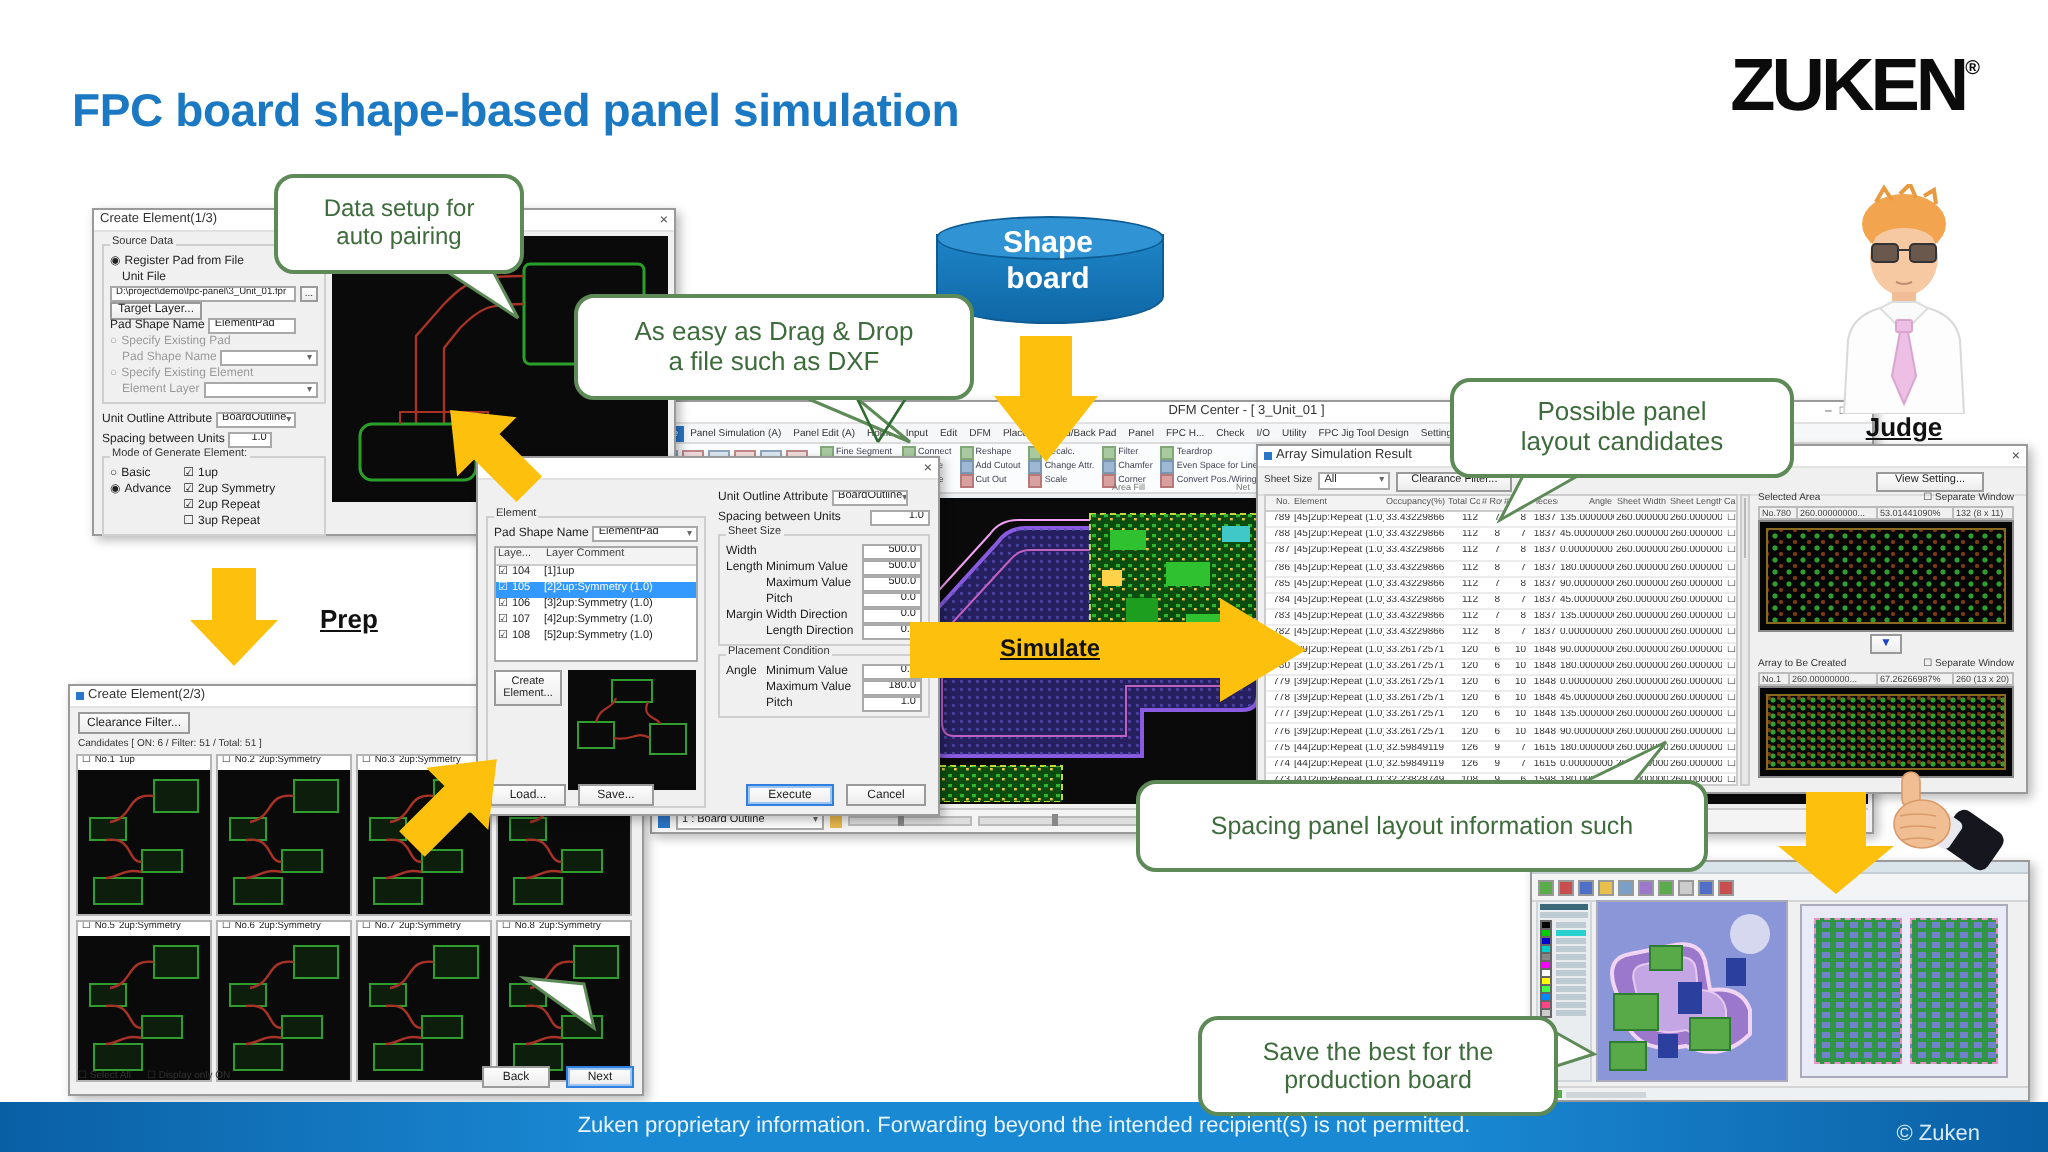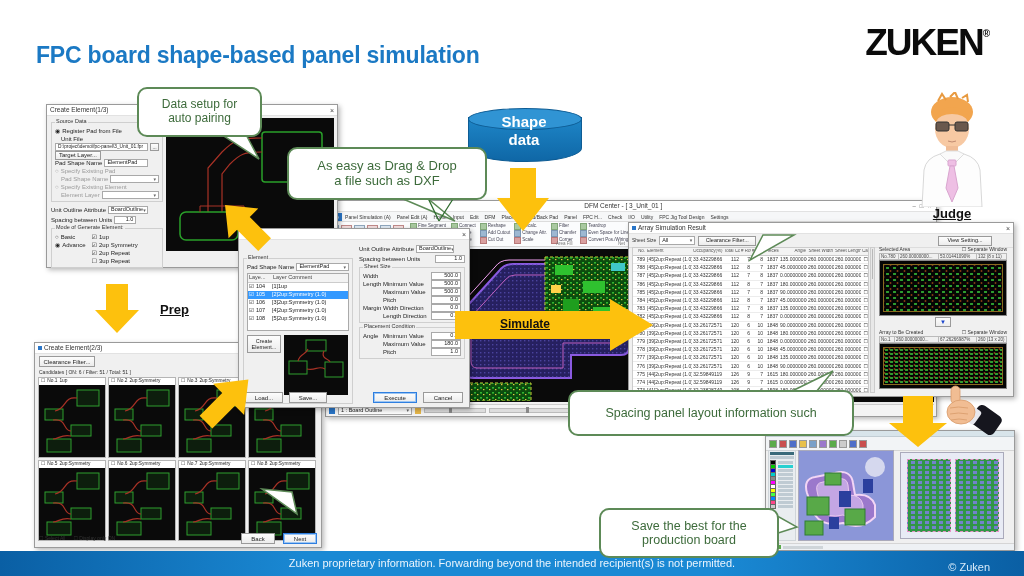--- a/index.html
+++ b/index.html
@@ -1062,21 +1062,21 @@
     <rect x="27" y="24" width="14" height="16" rx="3" fill="#e8e8ee" transform="rotate(35 34 32)"></rect>
     <rect x="13" y="3" width="9" height="18" rx="4.5" fill="#f1bd93" stroke="#d89a6a" stroke-width="0.8"></rect>
     <ellipse cx="23" cy="29" rx="14" ry="12" fill="#f1bd93" stroke="#d89a6a" stroke-width="0.8"></ellipse>
     <path d="M12,25 Q20,23 30,25 M12,31 Q20,29 30,31 M13,37 Q21,35 29,37" stroke="#d89a6a" stroke-width="0.8" fill="none"></path>
   </svg>
 
   <div class="abs cyl-body"></div>
   <div class="abs cyl-top"></div>
   <div class="abs cyl-text">
     <div>Shape</div>
-      <div>data</div>
+      <div>board</div>
   </div>
 
   <svg class="abs overlay" width="1024" height="576" viewBox="0 0 1024 576">
     <g fill="#fdc10d">
       <path d="M106,284 L128,284 L128,310 L139,310 L117,333 L95,310 L106,310 Z"></path>
       <g transform="translate(242,222) rotate(-45)">
           <path d="M-9,32 L-9,2 L-21,2 L0,-24 L21,2 L9,2 L9,32 Z"></path>
         </g>
       <g transform="translate(230,398) rotate(45)">
           <path d="M-9,34 L-9,2 L-22,2 L0,-26 L22,2 L9,2 L9,34 Z"></path>
@@ -1097,20 +1097,24 @@
   </svg>
 
   <div class="abs callout" style="left:137px;top:87px;width:121px;height:46px;font-size:12px">
     <div>Data setup for</div>
       <div>auto pairing</div>
   </div>
   <div class="abs callout" style="left:287px;top:147px;width:196px;height:49px;font-size:13px">
     <div>As easy as Drag &amp; Drop</div>
       <div>a file such as DXF</div>
   </div>
+  <div class="abs callout" style="left:725px;top:189px;width:168px;height:46px;font-size:13px">
+    <div>Possible panel</div>
+      <div>layout candidates</div>
+  </div>
   <div class="abs callout" style="left:568px;top:390px;width:282px;height:42px;font-size:12.5px">
     <div>Spacing panel  layout information such</div>
   </div>
   <div class="abs callout" style="left:599px;top:508px;width:176px;height:46px;font-size:12.5px">
     <div>Save the best for the</div>
       <div>production board</div>
   </div>
 
   <div class="abs flowlabel" style="left:160px;top:302px">Prep</div>
   <div class="abs flowlabel" style="left:465px;top:317px;width:120px;text-align:center;font-size:12px">Simulate</div>

